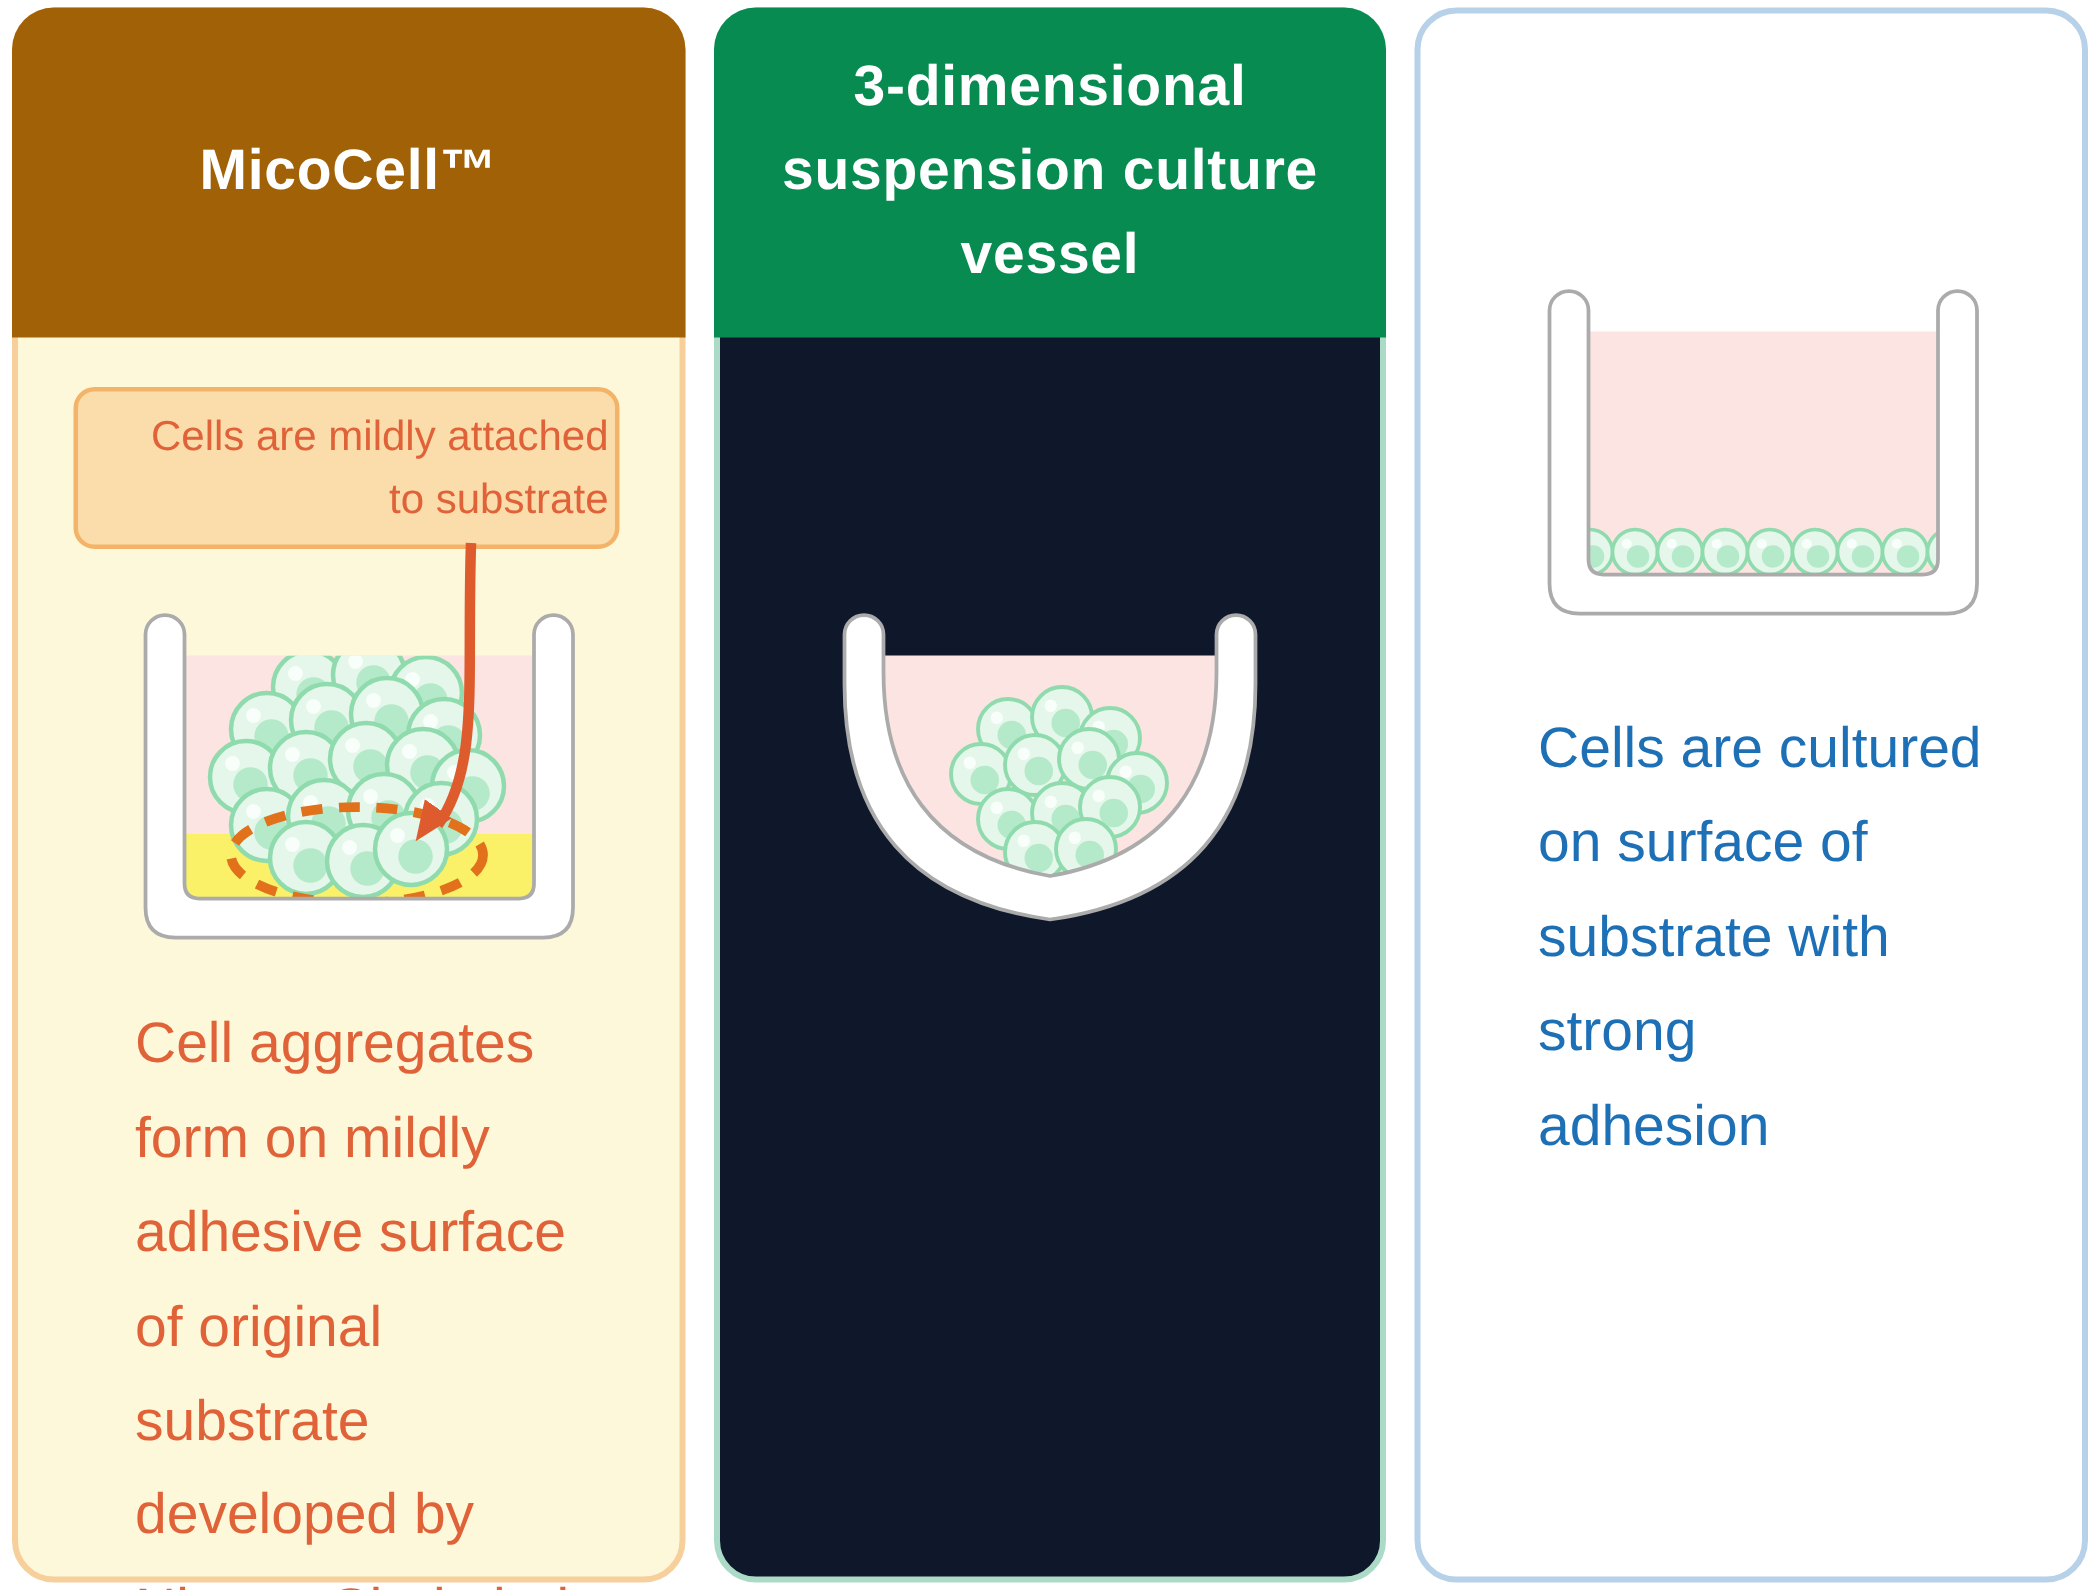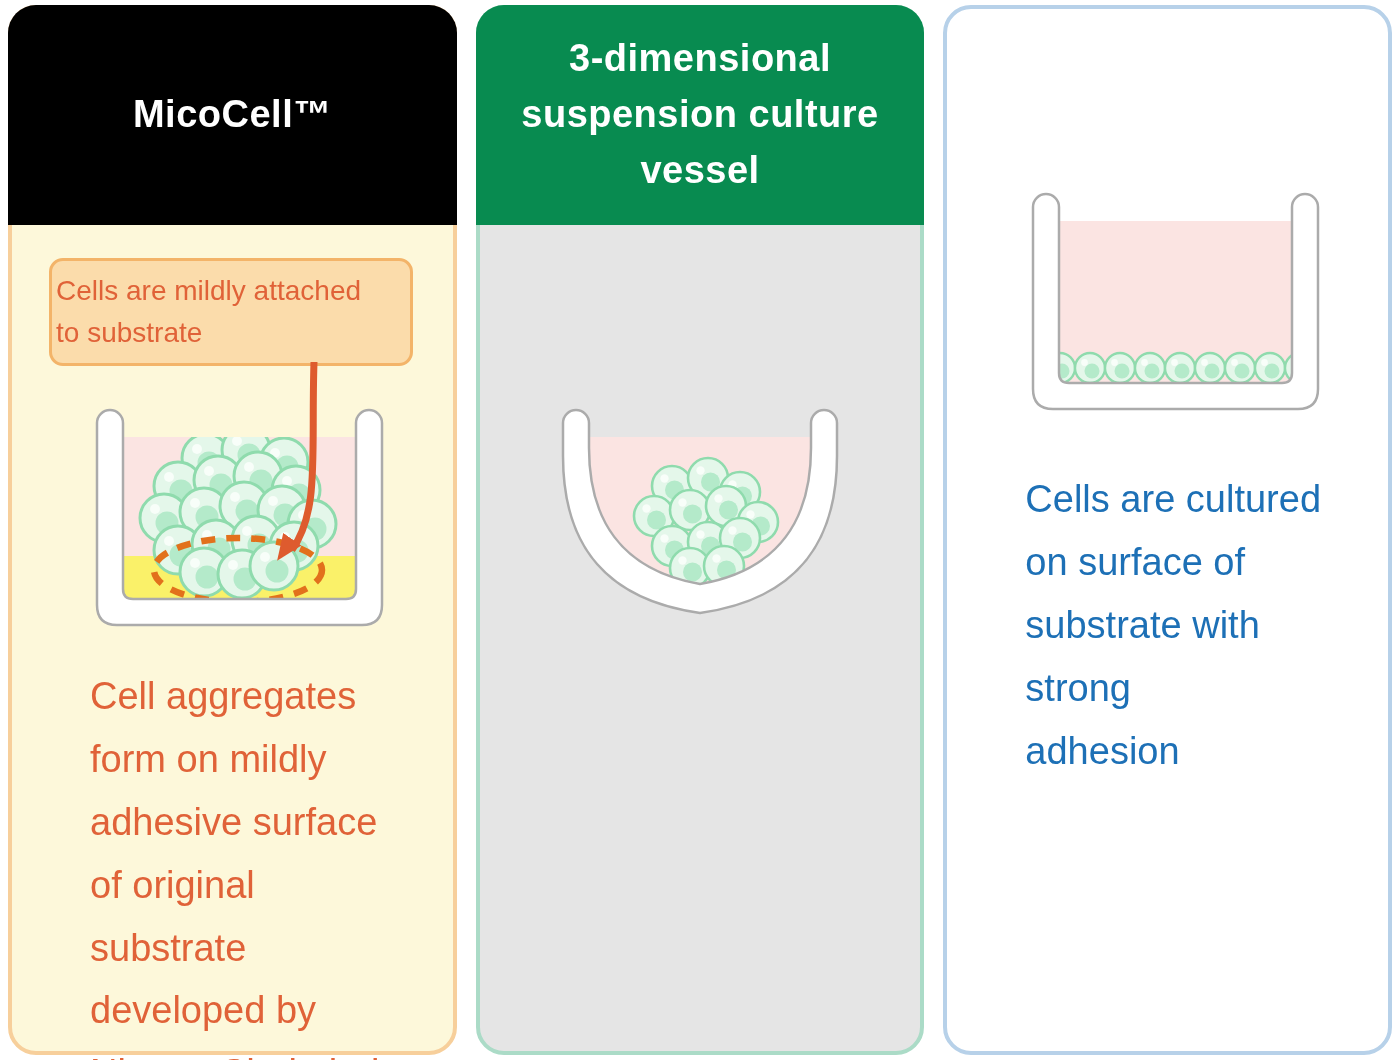--- a/index.html
+++ b/index.html
@@ -8,33 +8,33 @@
   .card { flex:1 1 0; border:4px solid; border-radius:28px; position:relative; height:1050px; }
   .card-header {
     margin:-4px -4px 0 -4px; height:220px; border-radius:28px 28px 0 0;
     display:flex; align-items:center; justify-content:center; text-align:center;
   }
   .card-title { color:#ffffff; font-weight:bold; font-size:38px; line-height:1.47; white-space:pre-line; letter-spacing:.5px; }
   .card-body { position:relative; height:826px; }
 
   
   .card-micocell { background:#FDF8DA; border-color:#F7CF9B; }
-  .card-micocell .card-header { background:#000000; }
+  .card-micocell .card-header { background:#a16207; }
   .card-micocell .description, .card-micocell .callout { color:#E06238; }
-  .card-3d { background:#e5e5e5; border-color:#ABDBC7; }
+  .card-3d { background:#0f172a; border-color:#ABDBC7; }
   .card-3d .card-header { background:#088B50; }
   .card-3d .description { color:#088B50; }
   .card-2d { background:#ffffff; border-color:#B7D1E9; }
   .card-2d .card-header { background:#1D70B6; }
   .card-2d .description { color:#1D70B6;margin-top:19px; }
 
   .callout {
     position:absolute; top:33px; left:37px; right:40px;
     background:#FBDCAB; border:3px solid #F3B469; border-radius:14px;
-    font-size:28px; line-height:1.5; text-align:left; padding:9px 4px;
+    font-size:28px; line-height:1.5; text-align:right; padding:9px 4px;
     white-space:pre-line;
   }
   .illu { position:absolute; top:135px; left:50%; transform:translateX(-50%); }
   .description {
     position:absolute; top:440px; left:78px; right:26px;
     font-size:38px; line-height:1.655; white-space:pre-line;
   }
 </style>
 </head>
 <body>

